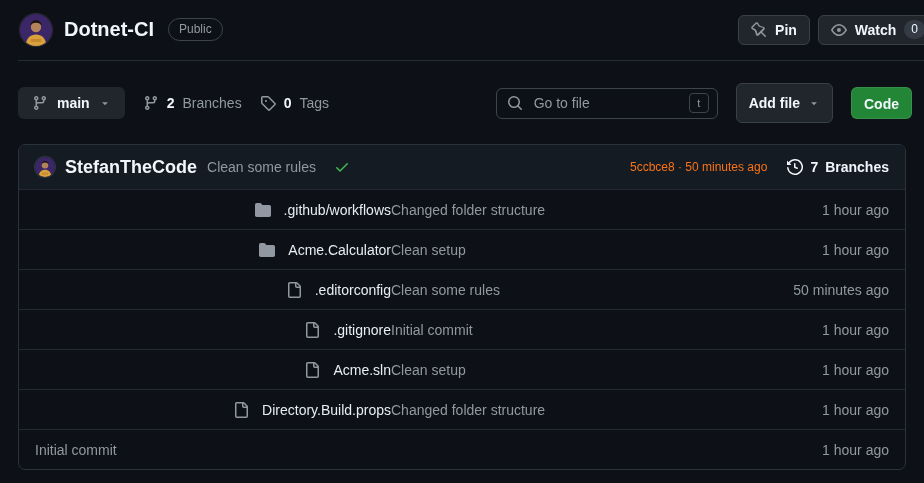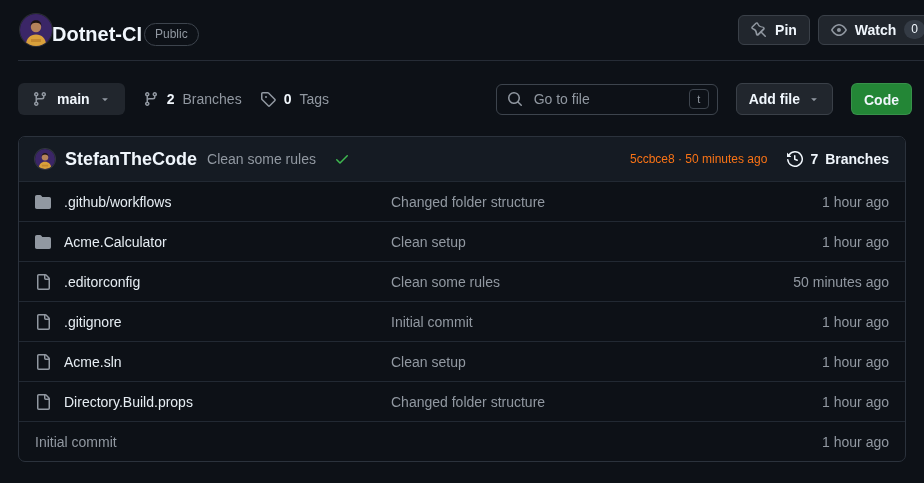--- a/index.html
+++ b/index.html
@@ -10,21 +10,21 @@
     font-family: "Liberation Sans", sans-serif;
     color: #e6edf3; font-size: 14px;
   }
   svg { display: block; }
 
   
   .repo-header {
     display: flex; align-items: center; justify-content: space-between;
     padding: 12px 0 13px 20px; height: 60px;
   }
-  .title-group { display: flex; align-items: flex-end; }
+  .title-group { display: flex; align-items: center; gap: 12px; }
   .avatar { border-radius: 50%; overflow: hidden; flex: none; box-shadow: 0 0 0 1px rgba(255,255,255,.12); cursor: pointer; }
   .avatar-32 { width: 32px; height: 32px; }
   .avatar-20 { width: 20px; height: 20px; }
   .repo-title { font-size: 20px; font-weight: 700; color: #f0f6fc; margin: 0; cursor: pointer; }
   .visibility-badge {
     border: 1px solid #3d444d; color: #9198a1; font-size: 12px; font-weight: 500;
     border-radius: 999px; padding: 1px 10px 2px; line-height: 18px; margin-left: 2px;
   }
   .header-actions { display: flex; gap: 8px; margin-right: -14px; }
   .btn {
@@ -56,21 +56,21 @@
   .searchbox .ic { fill: #9198a1; flex: none; }
   .searchbox input {
     flex: 1; min-width: 0; background: transparent; border: none; outline: none;
     color: #e6edf3; font-size: 14px; font-family: inherit;
   }
   .searchbox input::placeholder { color: #9198a1; }
   .key-hint {
     width: 20px; height: 20px; border: 1px solid #3d444d; border-radius: 4px;
     color: #9198a1; font-size: 11px; display: flex; align-items: center; justify-content: center; flex: none;
   }
-  .add-file-btn { height: 32px; }
+  .add-file-btn { height: 40px; }
   .code-btn { height: 32px; background: #238636; border: 1px solid rgba(240,246,252,.1); flex-direction: column; }
   .code-btn .ic, .code-btn .caret { fill: #ffffff; }
 
   
   .file-table {
     margin: 0 18px; border: 1px solid #2b323c; border-radius: 7px;
     overflow: hidden; background: #0d1117;
   }
   .commit-header {
     display: flex; align-items: center; justify-content: space-between;
@@ -82,21 +82,21 @@
   .check-ic { fill: #3fb950; margin-left: 8px; cursor: pointer; }
   .ch-right { display: flex; align-items: center; gap: 20px; }
   .sha-line { color: #f97316; font-size: 12px; cursor: pointer; }
   .commits-link { display: flex; align-items: center; gap: 7px; color: #f0f6fc; font-size: 14px; font-weight: 700; cursor: pointer; }
   .commits-link .ic { fill: #f0f6fc; }
 
   .file-row {
     display: flex; align-items: center; height: 40px; padding: 0 16px;
     border-top: 1px solid #222933; font-size: 14px;
   }
-  .cell-name { width: 356px; flex: none; display: flex; align-items: center; gap: 13px; }
+  .cell-name { width: 356px; flex: none; display: flex; align-items: center; gap: 13px; justify-content: flex-end; }
   .cell-name .ic { fill: #9198a1; flex: none; }
   .file-link { color: #e6edf3; cursor: pointer; text-decoration: none; }
   .cell-msg { flex: 1; min-width: 0; color: #9198a1; cursor: pointer; white-space: nowrap; overflow: hidden; text-overflow: ellipsis; }
   .cell-age { flex: none; color: #9198a1; cursor: pointer; }
 </style>
 </head>
 <body>
 
 <header class="repo-header">
   <div class="title-group">

